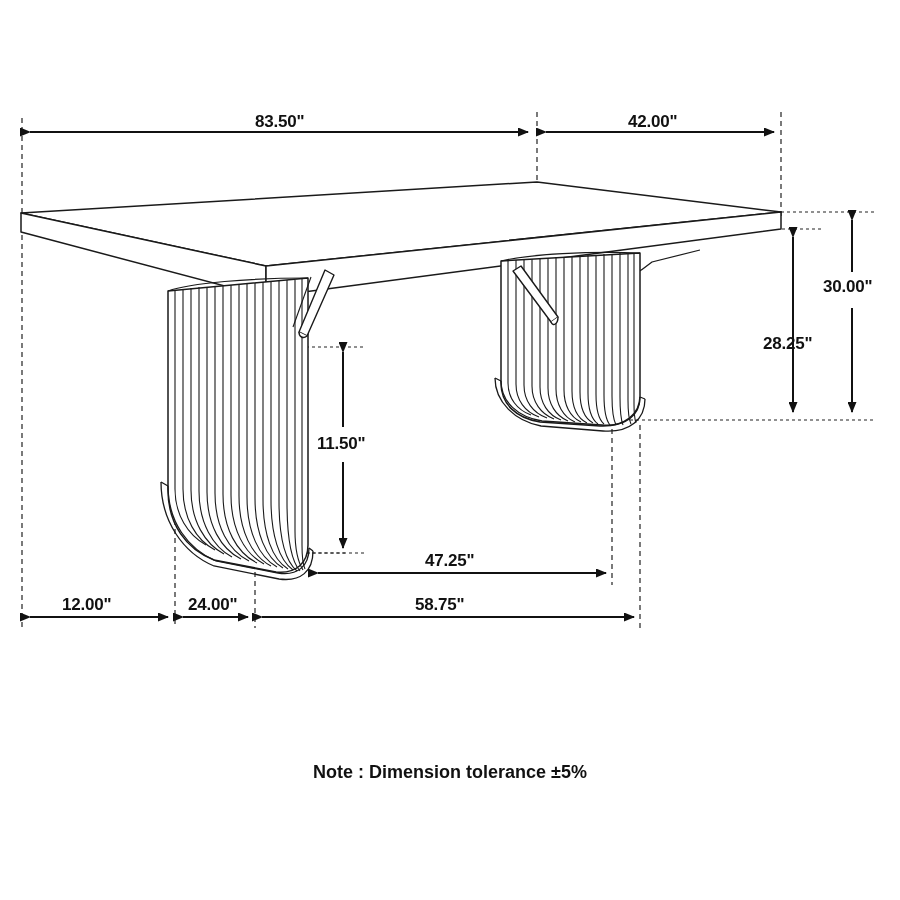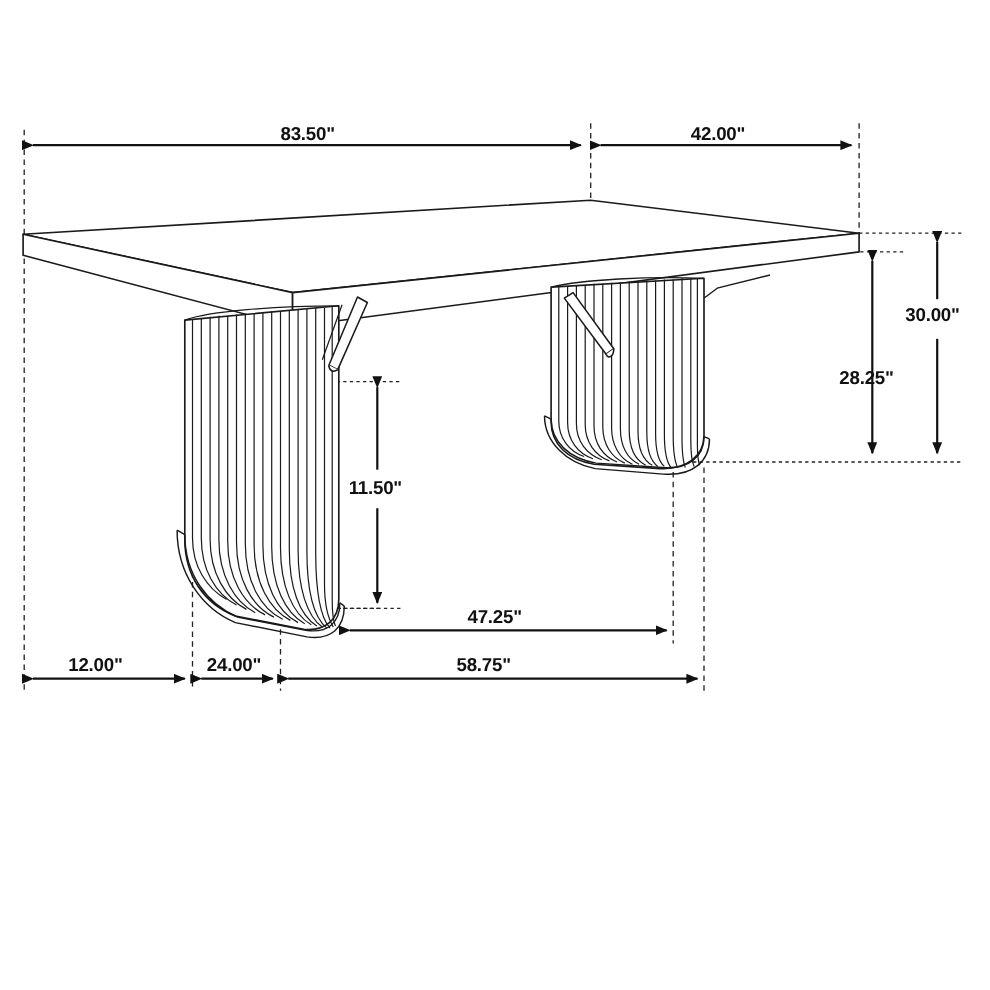--- a/index.html
+++ b/index.html
@@ -216,14 +216,15 @@
   <div class="dimtext d-v" style="left:317px;top:434px;">11.50"</div>
 
   <div class="dimtext d-h" style="left:425px;top:551px;">47.25"</div>
 
   <div class="dimtext d-h" style="left:62px;top:595px;">12.00"</div>
 
   <div class="dimtext d-h" style="left:188px;top:595px;">24.00"</div>
 
   <div class="dimtext d-h" style="left:415px;top:595px;">58.75"</div>
 
+  <div class="note" style="left:50%;top:762px;transform:translateX(-50%);">Note : Dimension tolerance ±5%</div>
 
 </div>
 
 </body></html>

